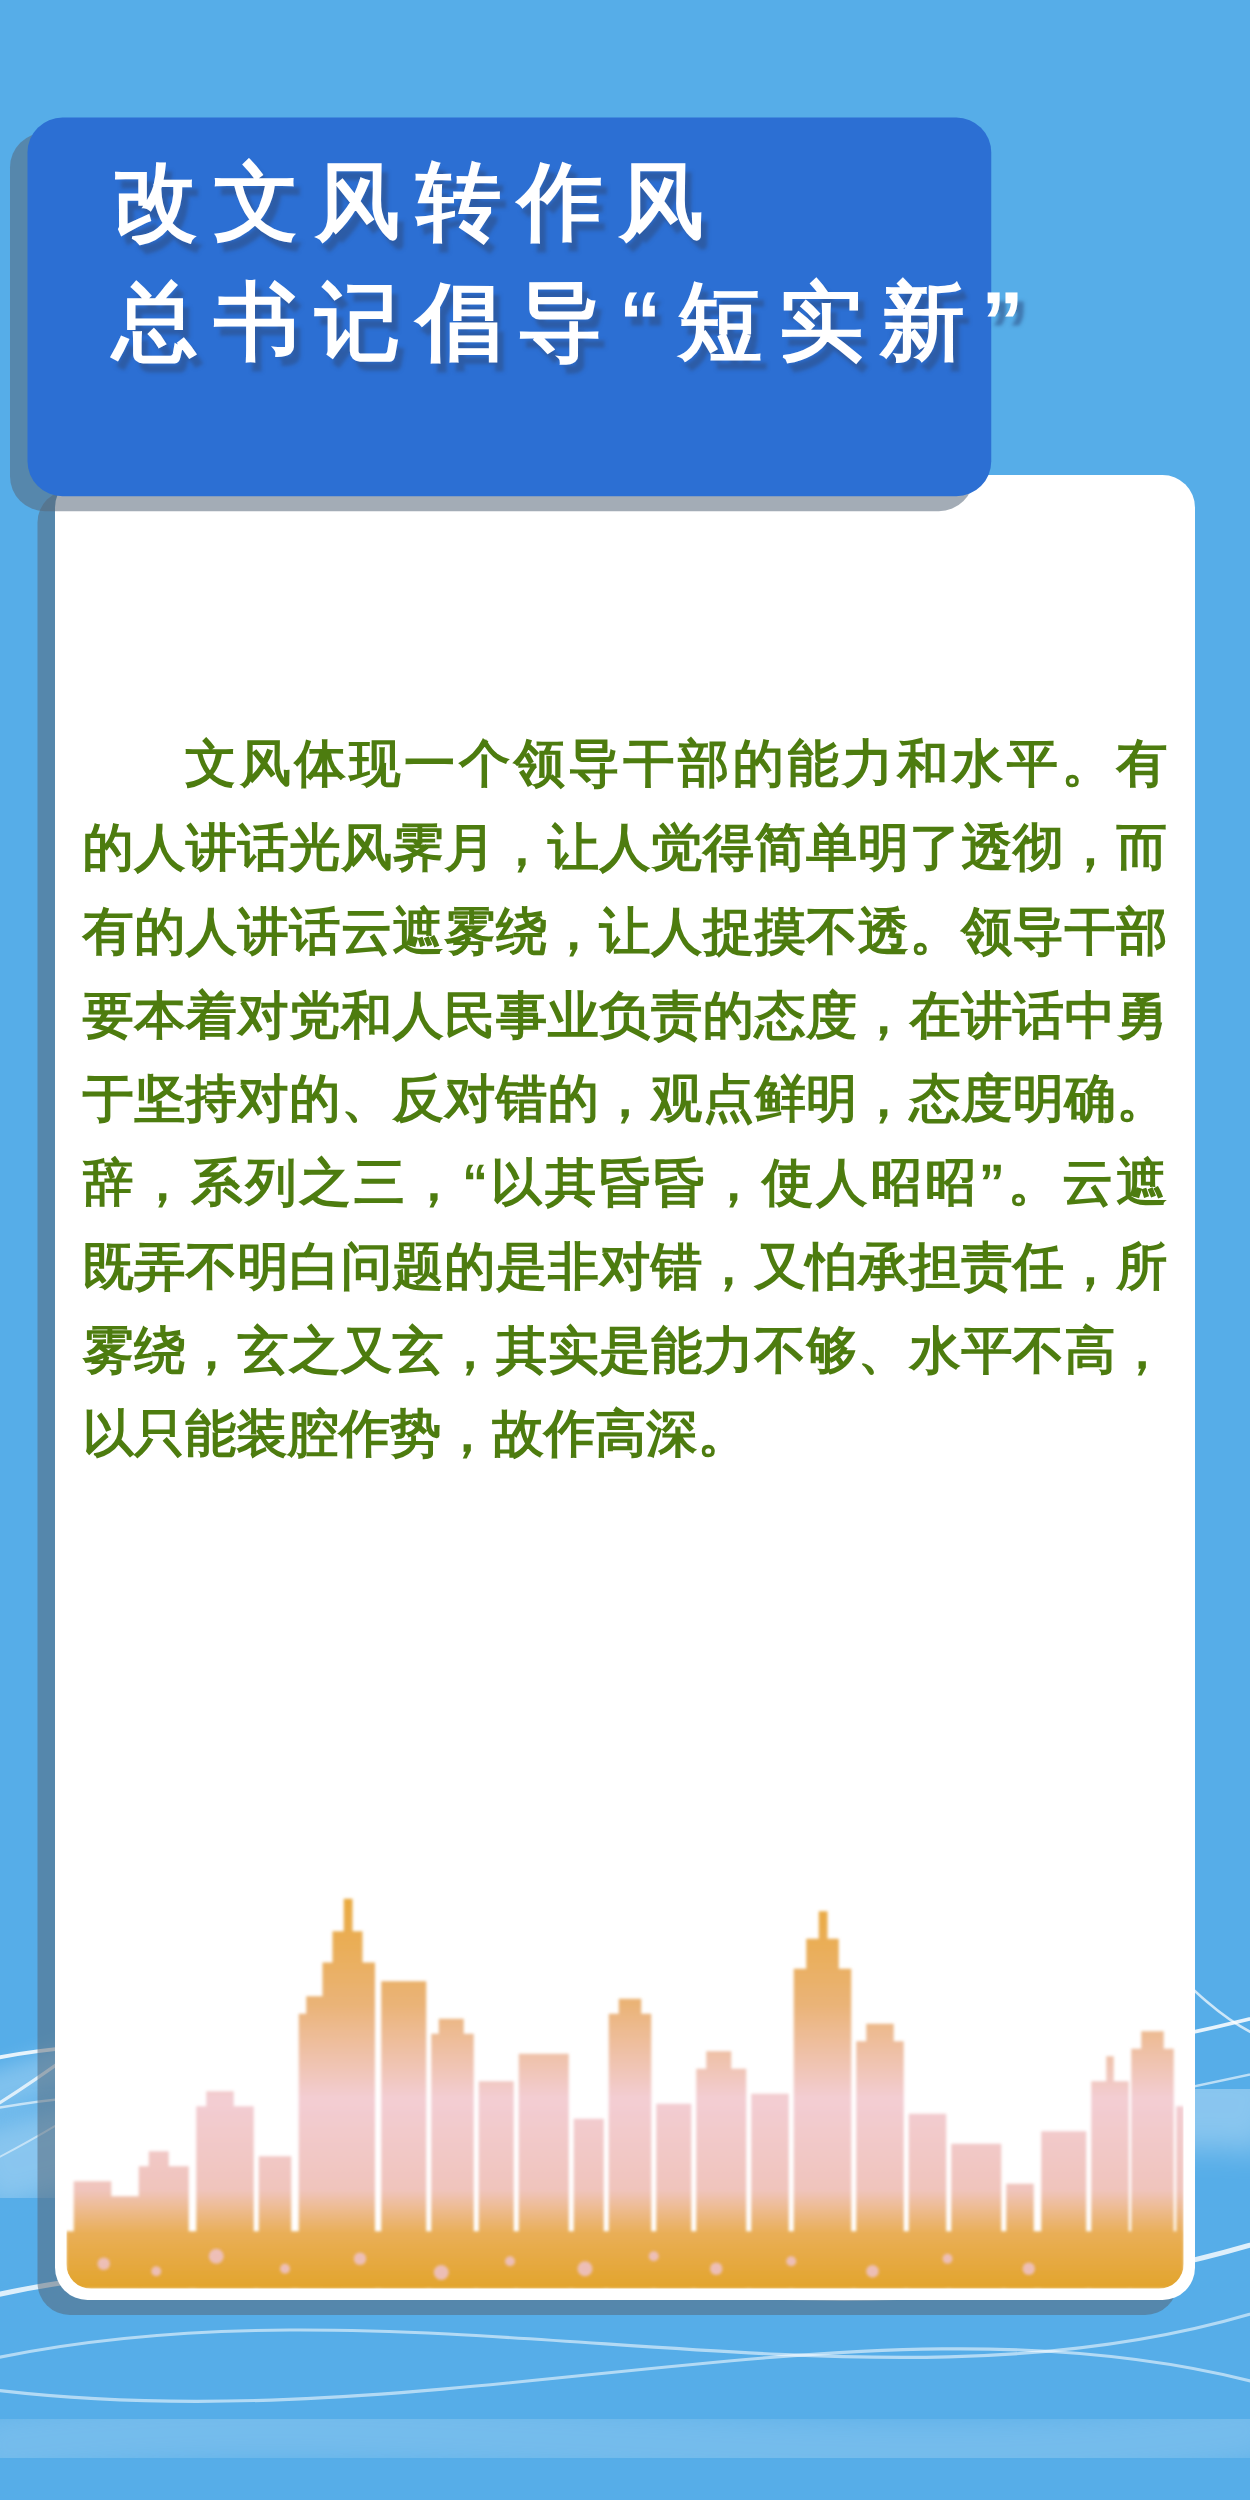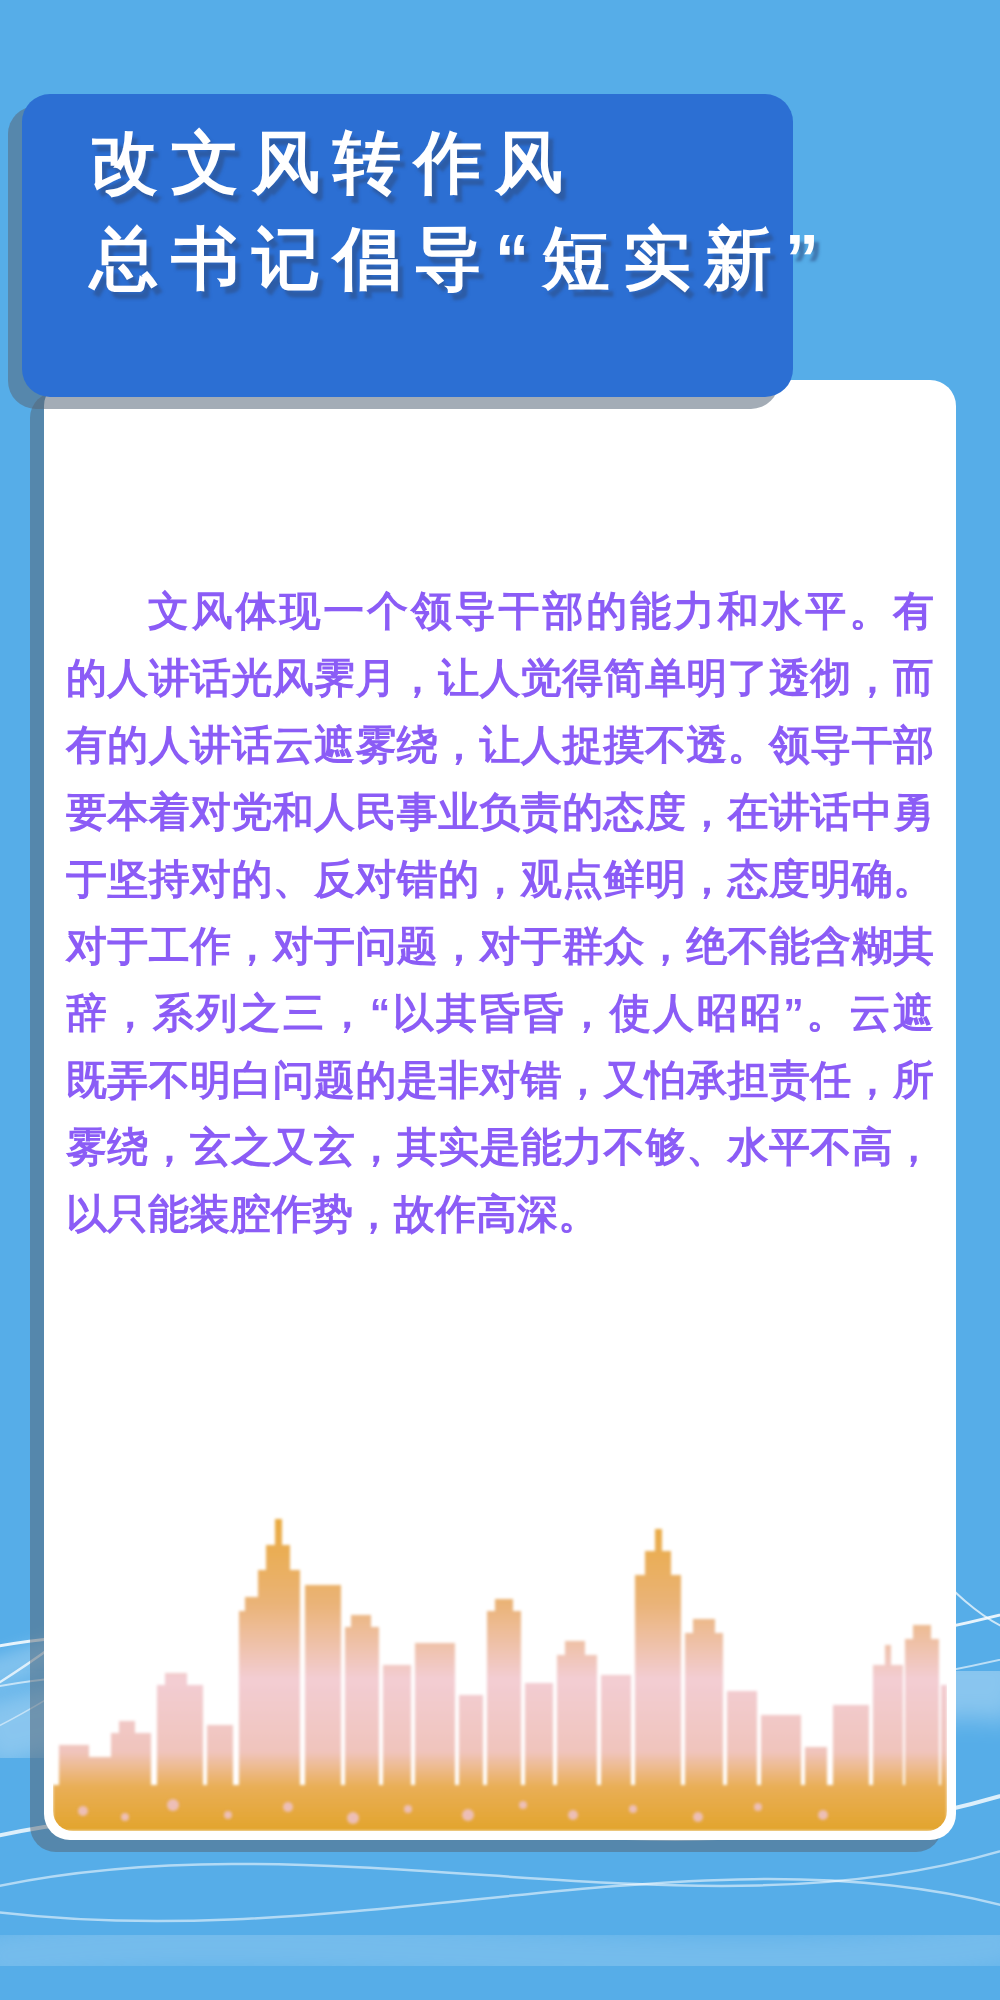--- a/index.html
+++ b/index.html
@@ -12,21 +12,21 @@
 
   
   .white-card{
     position:absolute;left:44px;top:380px;width:912px;height:1460px;
     background:#ffffff;border-radius:26px;
     box-shadow:-14px 12px 0 rgba(84,98,112,0.5);
     z-index:2;
   }
   .body-text{position:absolute;left:22px;right:22px;top:198px;}
   .bline{
-    font-size:41px;line-height:67px;font-weight:600;color:#8b5cf6;
+    font-size:41px;line-height:67px;font-weight:600;color:#4d7c0f;
     text-align:justify;text-align-last:justify;white-space:nowrap;
   }
   .bline.indent{text-indent:2em;}
   .bline.plain{text-align-last:left;white-space:normal;}
   .citation{position:absolute;left:22px;right:22px;top:942px;
     font-family:"Liberation Serif", serif;color:#27589E;}
   .cit-line{font-size:33px;line-height:66px;}
   .cit-line.indent{text-indent:2em;}
 
   .skyline-wrap{
@@ -82,21 +82,20 @@
 </svg>
 
 <div class="white-card">
 
   <div class="body-text">
     <div class="bline indent">文风体现一个领导干部的能力和水平。有</div>
     <div class="bline">的人讲话光风霁月，让人觉得简单明了透彻，而</div>
     <div class="bline">有的人讲话云遮雾绕，让人捉摸不透。领导干部</div>
     <div class="bline">要本着对党和人民事业负责的态度，在讲话中勇</div>
     <div class="bline">于坚持对的、反对错的，观点鲜明，态度明确。</div>
-    <div class="bline">对于工作，对于问题，对于群众，绝不能含糊其</div>
     <div class="bline">辞，系列之三，“以其昏昏，使人昭昭”。云遮</div>
     <div class="bline">既弄不明白问题的是非对错，又怕承担责任，所</div>
     <div class="bline">雾绕，玄之又玄，其实是能力不够、水平不高，</div>
     <div class="bline plain">以只能装腔作势，故作高深。</div>
   </div>
 
 
   <div class="skyline-wrap">
     <svg viewBox="0 0 894 316" preserveAspectRatio="none" aria-hidden="true">
       <defs>

